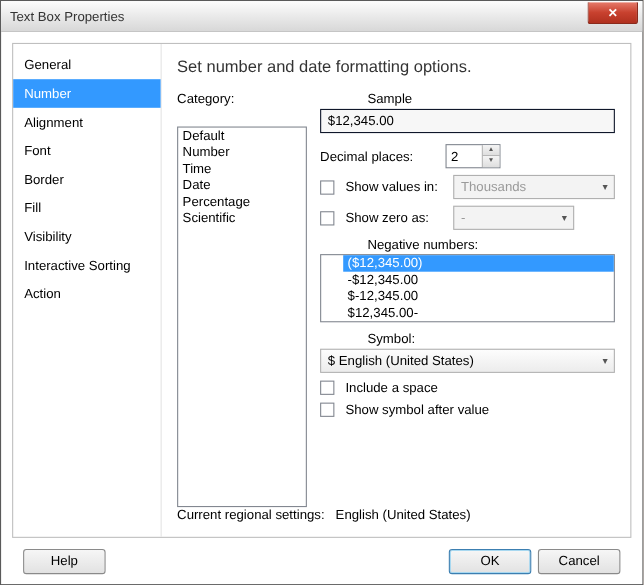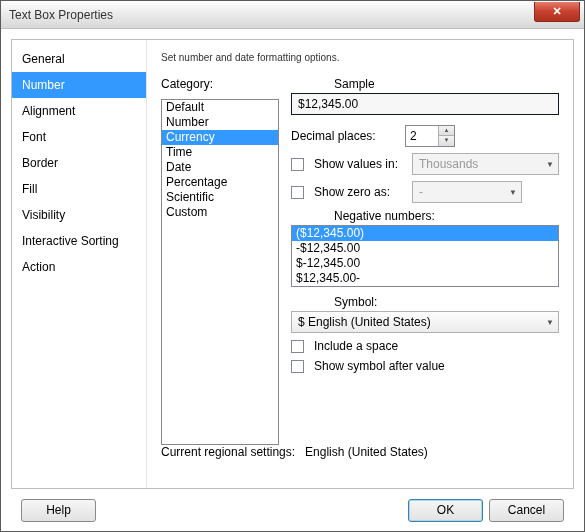--- a/index.html
+++ b/index.html
@@ -74,32 +74,32 @@
   }
   .sidebar-item.selected {
     background: #3399ff;
     color: #fff;
   }
   .panel {
     flex: 1;
     padding: 12px 14px 8px 14px;
   }
   .panel-heading {
-    font-size: 10px;
+    font-size: 15px;
     color: #333;
     margin-bottom: 14px;
   }
   .panel-body {
     display: flex;
     gap: 12px;
   }
   .cat-col {
     width: 118px;
   }
-  .cat-label { margin-bottom: 8px; }
+  .cat-label { margin-bottom: 18px; }
   .cat-list {
     border: 1px solid #828790;
     height: 346px;
     background: #fff;
     overflow: hidden;
   }
   .cat-item {
     padding: 0px 4px;
     font-size: 12px;
     cursor: pointer;
@@ -179,20 +179,21 @@
   .combo.enabled { color: #000; }
   .combo-arrow {
     margin-left: auto;
     font-size: 8px;
     color: #555;
   }
   .neg-list {
     border: 1px solid #828790;
     height: 62px;
     background: #fff;
+    padding-left: 20px;
   }
   .neg-item {
     padding: 0 4px;
     line-height: 15px;
     cursor: pointer;
   }
   .neg-item.selected {
     background: #3399ff;
     color: #fff;
   }
@@ -254,26 +255,24 @@
       <div class="panel">
         <div class="panel-heading">Set number and date formatting options.</div>
 
         <div class="panel-body">
 
           <div class="cat-col">
             <div class="cat-label">Category:</div>
             <div class="cat-list" id="cat-list">
                 <div class="cat-item">Default</div>
                 <div class="cat-item">Number</div>
-                <div class="cat-item selected">Currency</div>
                 <div class="cat-item">Time</div>
                 <div class="cat-item">Date</div>
                 <div class="cat-item">Percentage</div>
                 <div class="cat-item">Scientific</div>
-                <div class="cat-item">Custom</div>
               </div>
           </div>
 
           <div class="opts-col">
 
             <div class="group">
               <div class="group-label">Sample</div>
               <div class="sample-box">$12,345.00</div>
             </div>
 

